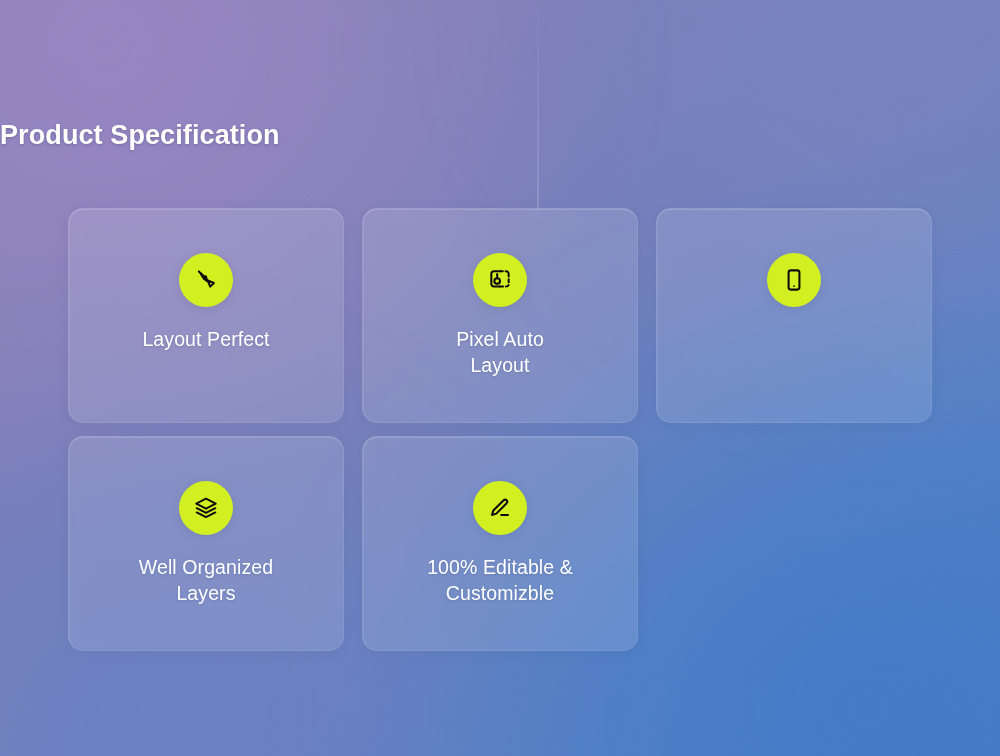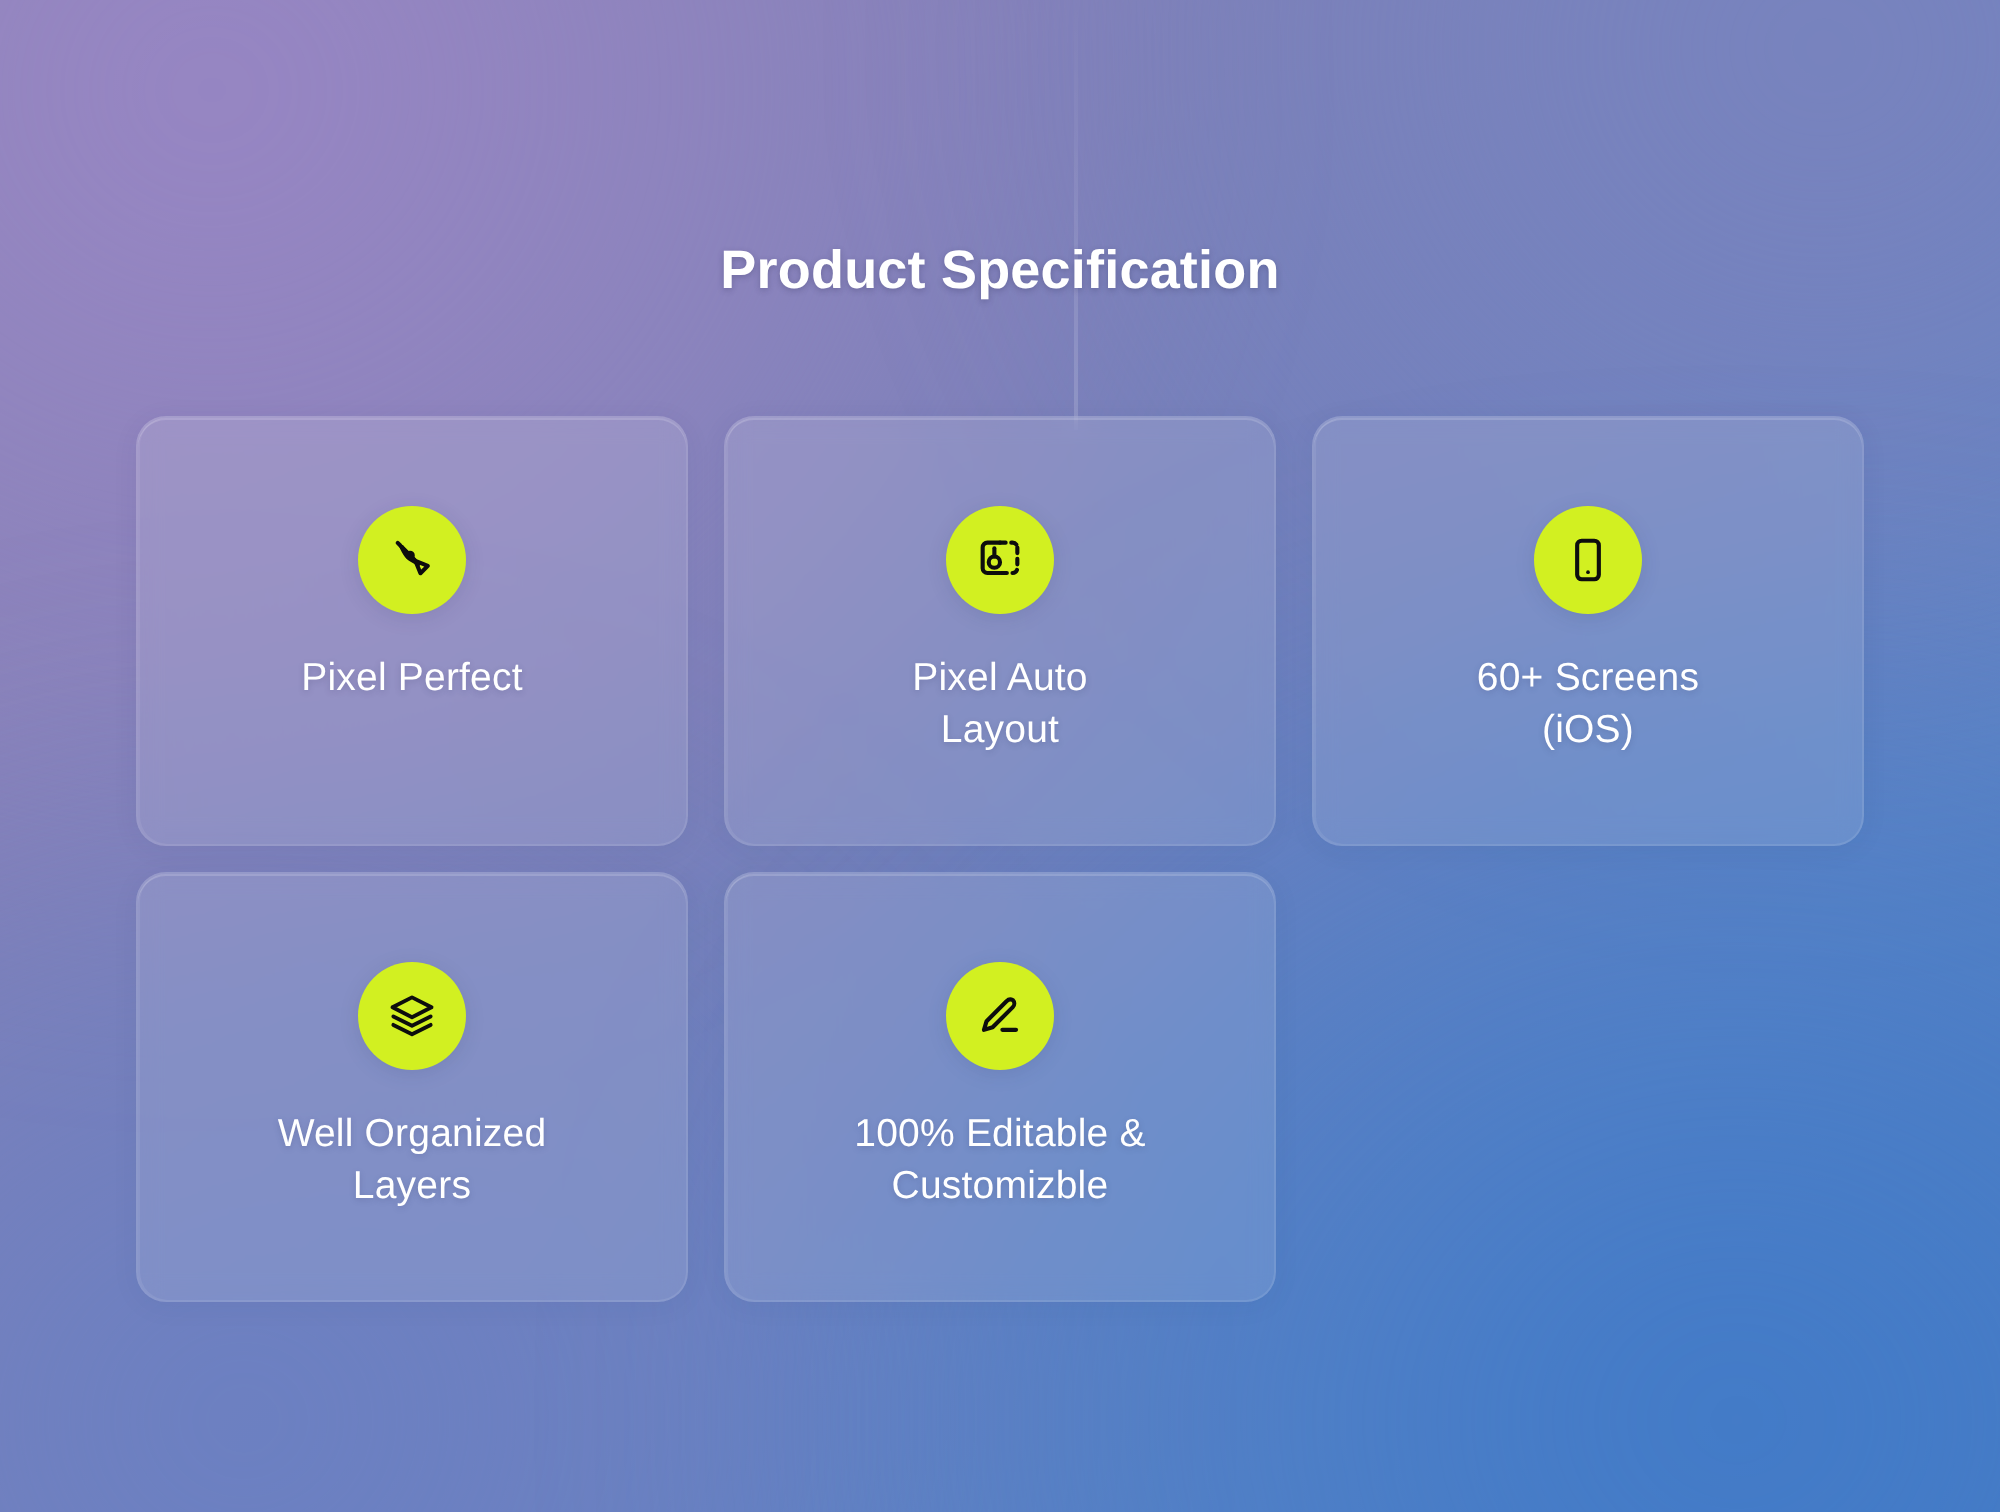--- a/index.html
+++ b/index.html
@@ -68,21 +68,20 @@
   #content {
     position: relative;
     width: 1000px;
     height: 756px;
   }
 
   #page-title {
     position: absolute;
     left: 0; right: 0;
     top: 120px;
-    text-align: center;
     color: #ffffff;
     font-size: 27px;
     font-weight: bold;
     letter-spacing: 0.1px;
     text-shadow: 0 1px 3px rgba(40,40,80,0.28);
   }
 
   #card-grid {
     position: absolute;
     left: 68px;
@@ -157,21 +156,21 @@
     <div class="feature-card">
       <div class="icon-badge">
         <svg width="26" height="26" viewBox="0 0 24 24" fill="none" stroke="#0d0d0d" stroke-width="1.9" stroke-linecap="round" stroke-linejoin="round">
           <path d="M6.5 5.2 L5.4 4.1"></path>
           <path d="M7.2 6 L13.6 12.4 L15.9 18.1 L19.3 14.7 L13.6 12.4"></path>
           <path d="M7.2 6 L13.6 12.4"></path>
           <path d="M7.2 6 C7.2 6 8.8 9.4 10.2 10.8 C11.6 12.2 15 13.8 15 13.8"></path>
           <circle cx="11.1" cy="9.9" r="1.25"></circle>
         </svg>
       </div>
-      <div class="card-label">Pixel Perfect</div>
+      <div class="card-label">Layout Perfect</div>
     </div>
 
     <div class="feature-card two-line">
       <div class="icon-badge">
         <svg width="26" height="26" viewBox="0 0 24 24" fill="none" stroke="#0d0d0d" stroke-width="1.9" stroke-linecap="round" stroke-linejoin="round">
           <path d="M12 4 H6.2 A2.2 2.2 0 0 0 4 6.2 V15.8 A2.2 2.2 0 0 0 6.2 18 H12"></path>
           <path d="M12 4 H17.8 A2.2 2.2 0 0 1 20 6.2" stroke-dasharray="2.6 2.6"></path>
           <path d="M20 6.2 V15.8 A2.2 2.2 0 0 1 17.8 18 H12" stroke-dasharray="2.6 2.6"></path>
           <circle cx="9.4" cy="13" r="2.6"></circle>
           <path d="M9.4 10.4 V6.6"></path>
@@ -182,22 +181,20 @@
     </div>
 
 
     <div class="feature-card two-line">
       <div class="icon-badge">
         <svg width="26" height="26" viewBox="0 0 24 24" fill="none" stroke="#0d0d0d" stroke-width="1.9" stroke-linecap="round" stroke-linejoin="round">
           <rect x="7" y="3.1" width="10" height="17.8" rx="2.1"></rect>
           <circle cx="12" cy="17.6" r="0.85" fill="#0d0d0d" stroke="none"></circle>
         </svg>
       </div>
-      <div class="card-label">60+ Screens
-(iOS)</div>
     </div>
 
     <div class="feature-card two-line">
       <div class="icon-badge">
         <svg width="26" height="26" viewBox="0 0 24 24" fill="none" stroke="#0d0d0d" stroke-width="1.8" stroke-linecap="round" stroke-linejoin="round">
           <path d="M12 3.4 L21 8 L12 12.6 L3 8 Z"></path>
           <path d="M3.4 12.2 L12 16.5 L20.6 12.2"></path>
           <path d="M3.4 16.1 L12 20.4 L20.6 16.1"></path>
         </svg>
       </div>

